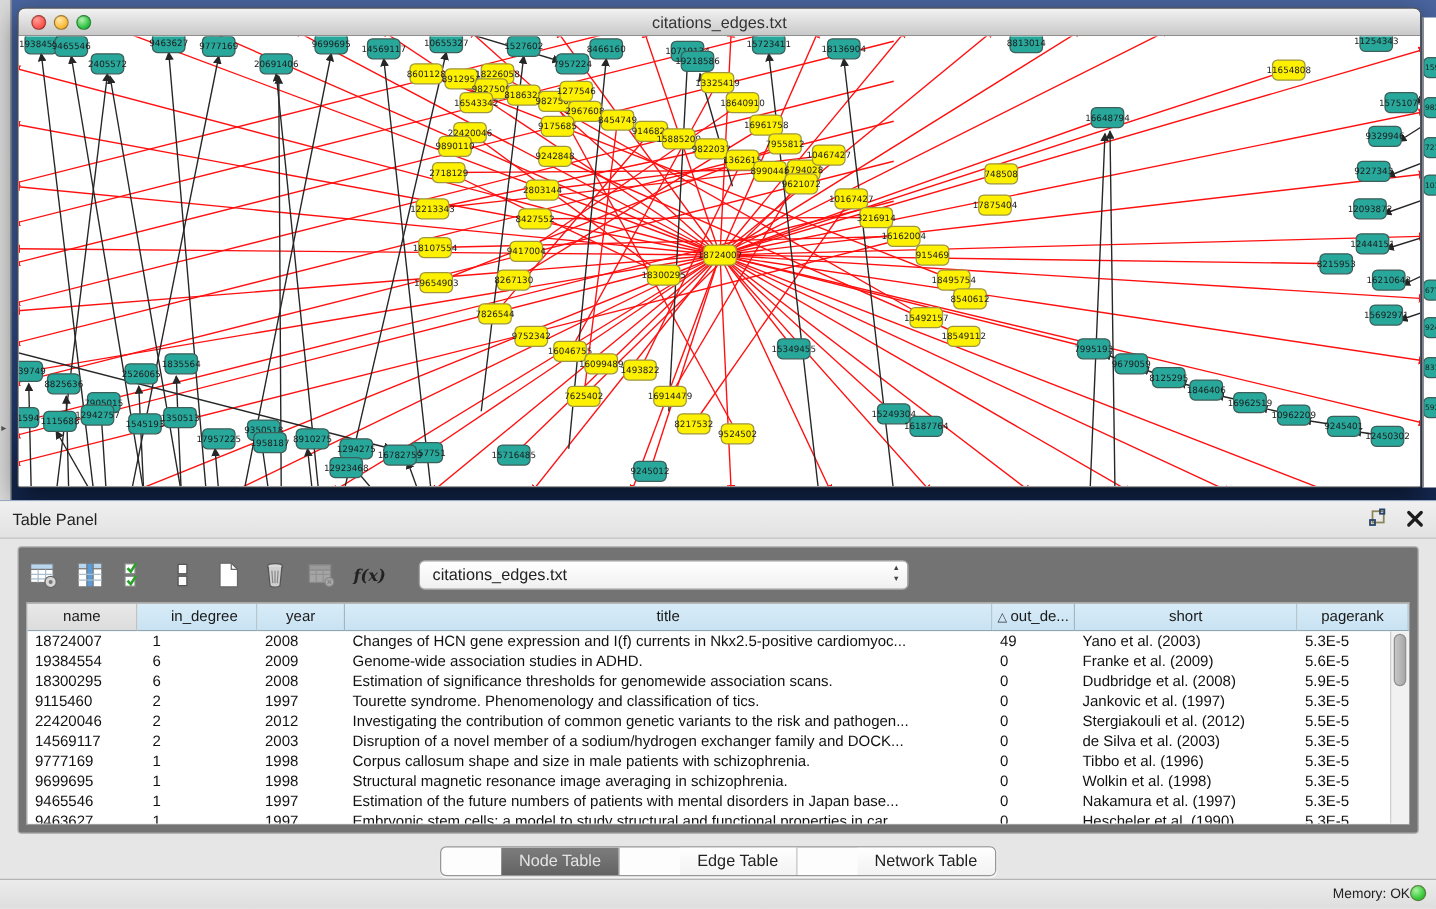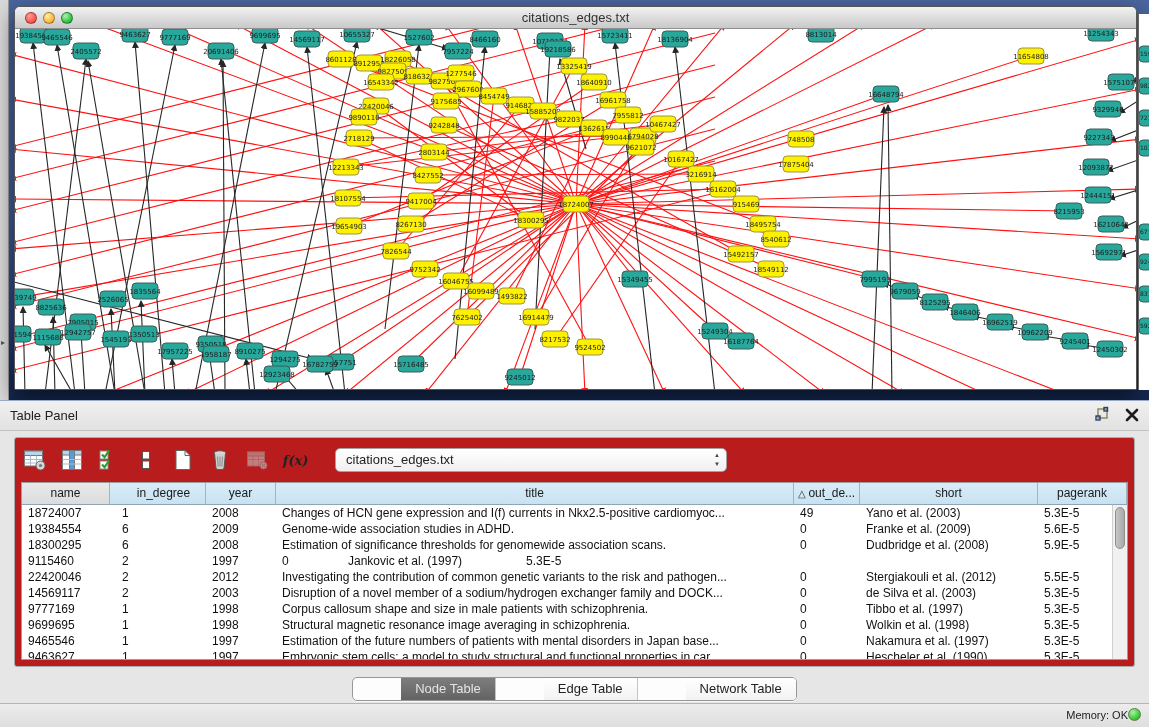--- a/index.html
+++ b/index.html
@@ -40,21 +40,21 @@
   
   .table-panel { position:absolute; left:0; top:400px; width:1149px; height:303px;
                  background:#e6e6e6; border-top:1px solid #97a7c4; }
   .panel-header { position:relative; height:30px; background:linear-gradient(180deg,#f0f0f0,#e2e2e2);
                   border-bottom:1px solid #c2c2c2; }
   .panel-header .panel-title { position:absolute; left:10px; top:7px; font-size:13px; color:#222; }
   .panel-header .hdr-icons { position:absolute; right:8px; top:5px; display:flex; gap:12px; align-items:center; }
   .hdr-icon { width:18px; height:18px; cursor:pointer; }
 
   .panel-body { position:absolute; left:14px; right:14px; top:36px; height:230px;
-                background:#b91c1c; border:1px solid #ababab; border-radius:3px; }
+                background:#737373; border:1px solid #ababab; border-radius:3px; }
   .toolbar { position:absolute; left:6px; top:5px; height:34px; display:flex; align-items:center; gap:9px; }
   .tb-icon { width:28px; height:28px; display:flex; align-items:center; justify-content:center; cursor:pointer; }
   .combo { position:relative; margin-left:18px; width:392px; height:24px; background:linear-gradient(#fff,#f0f0f0);
            border:1px solid #a2a2a2; border-radius:5px; font-size:13px; color:#222;
            line-height:22px; padding-left:10px; cursor:pointer; }
   .combo .arrows { position:absolute; right:6px; top:2px; font-size:6px; line-height:9px; color:#444; text-align:center; }
 
   .tbl { position:absolute; left:6px; right:6px; top:44px; bottom:6px;
          background:#fff; border:1px solid #9c9c9c; display:flex; flex-direction:column; overflow:hidden; }
   .tbl-head { display:flex; height:22px; flex:none; }
@@ -861,20 +861,21 @@
               <div class="td col-year">2008</div>
               <div class="td col-title">Estimation of significance thresholds for genomewide association scans.</div>
               <div class="td col-out_degree">0</div>
               <div class="td col-short">Dudbridge et al. (2008)</div>
               <div class="td col-pagerank">5.9E-5</div>
             </div>
             <div class="tr">
               <div class="td col-name">9115460</div>
               <div class="td col-in_degree">2</div>
               <div class="td col-year">1997</div>
+              <div class="td col-title">Tourette syndrome. Phenomenology and classification of tics.</div>
               <div class="td col-out_degree">0</div>
               <div class="td col-short">Jankovic et al. (1997)</div>
               <div class="td col-pagerank">5.3E-5</div>
             </div>
             <div class="tr">
               <div class="td col-name">22420046</div>
               <div class="td col-in_degree">2</div>
               <div class="td col-year">2012</div>
               <div class="td col-title">Investigating the contribution of common genetic variants to the risk and pathogen...</div>
               <div class="td col-out_degree">0</div>
@@ -889,21 +890,21 @@
               <div class="td col-out_degree">0</div>
               <div class="td col-short">de Silva et al. (2003)</div>
               <div class="td col-pagerank">5.3E-5</div>
             </div>
             <div class="tr">
               <div class="td col-name">9777169</div>
               <div class="td col-in_degree">1</div>
               <div class="td col-year">1998</div>
               <div class="td col-title">Corpus callosum shape and size in male patients with schizophrenia.</div>
               <div class="td col-out_degree">0</div>
-              <div class="td col-short">Tibbo et al. (1997)</div>
+              <div class="td col-short">Tibbo et al. (1996)</div>
               <div class="td col-pagerank">5.3E-5</div>
             </div>
             <div class="tr">
               <div class="td col-name">9699695</div>
               <div class="td col-in_degree">1</div>
               <div class="td col-year">1998</div>
               <div class="td col-title">Structural magnetic resonance image averaging in schizophrenia.</div>
               <div class="td col-out_degree">0</div>
               <div class="td col-short">Wolkin et al. (1998)</div>
               <div class="td col-pagerank">5.3E-5</div>

